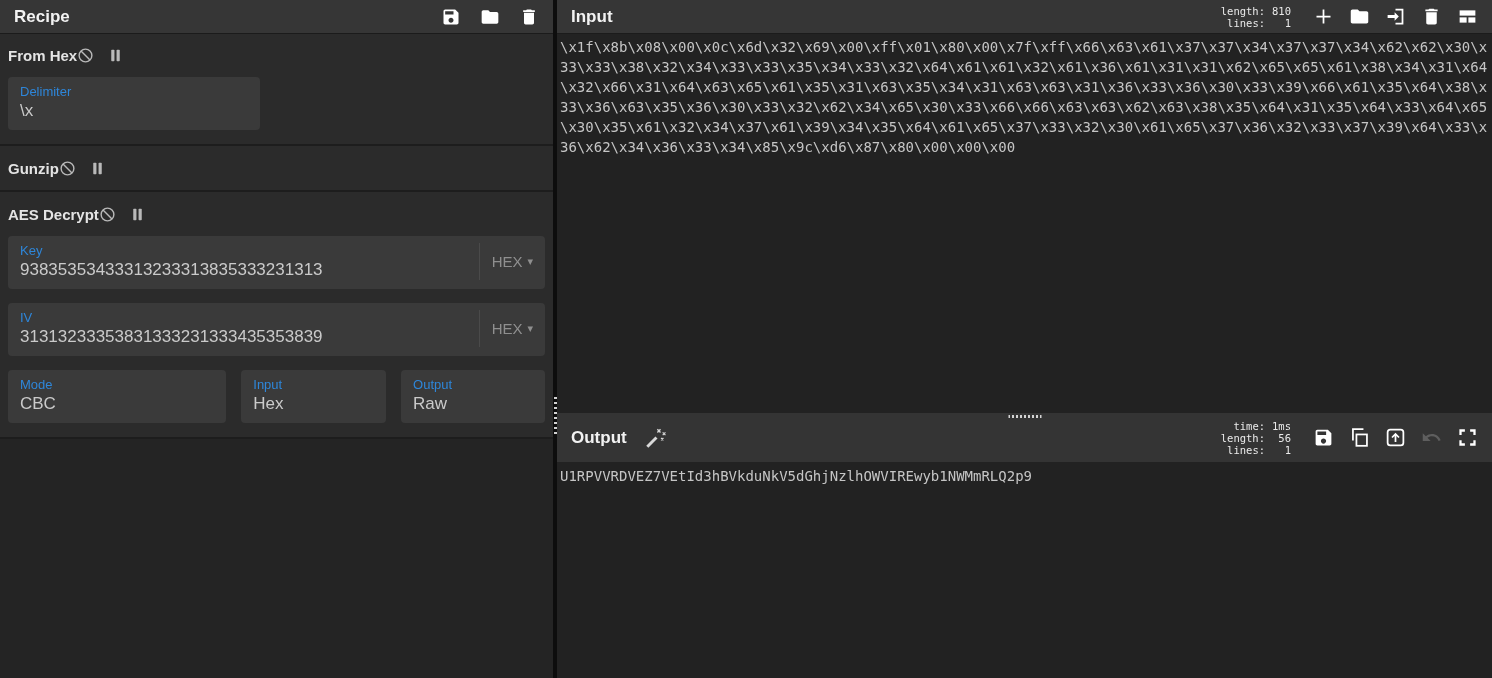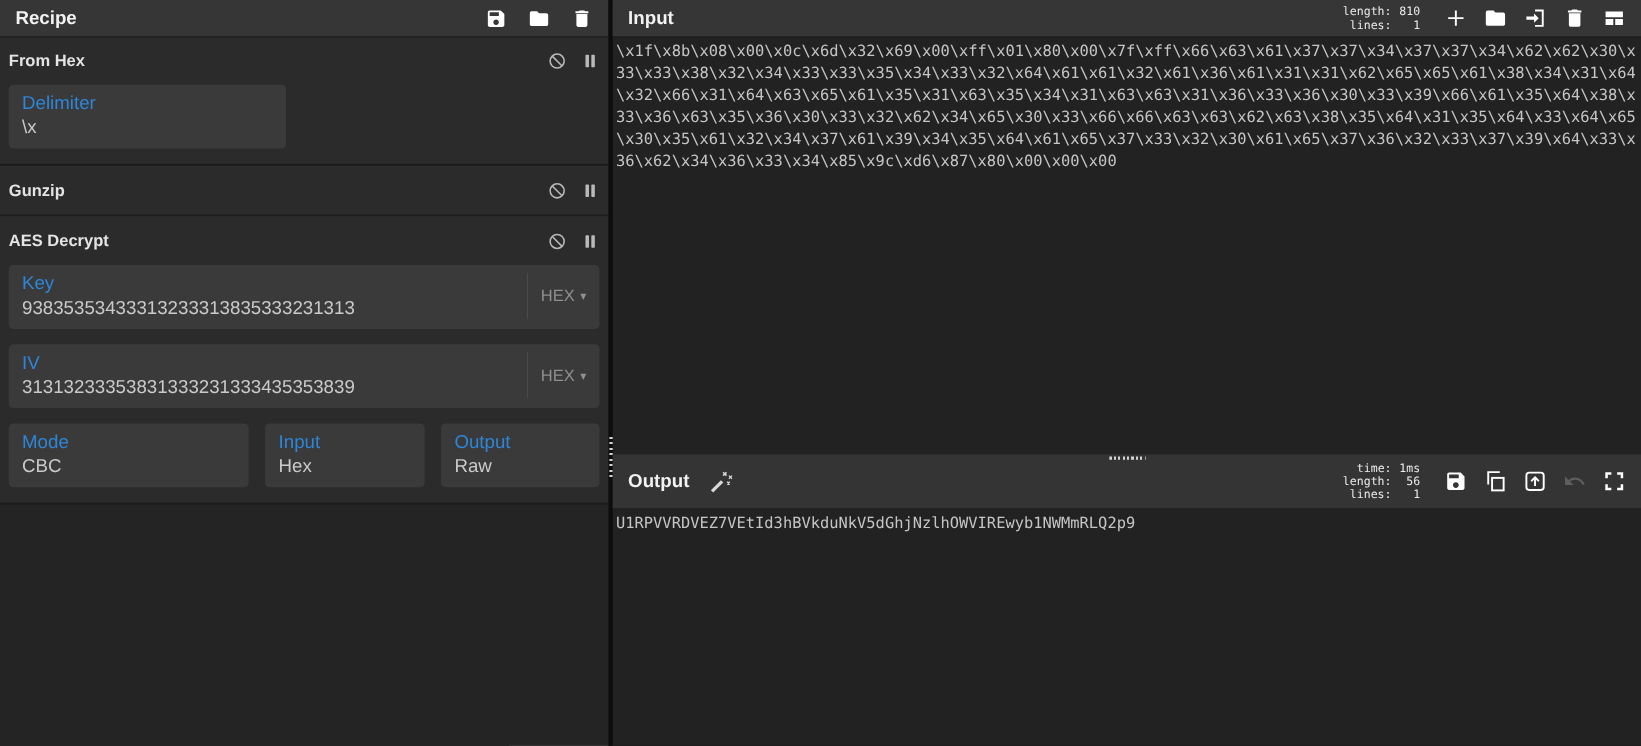--- a/index.html
+++ b/index.html
@@ -9,30 +9,30 @@
   
   .left-panel { width:553px; flex:none; display:flex; flex-direction:column; background:#737373; }
   .pane-header { height:33px; flex:none; background:#363636; display:flex; align-items:center;
                  padding:0 14px; box-shadow:0 1px 0 #1b1b1b; position:relative; }
   .pane-title { font-size:17px; font-weight:bold; color:#f2f2f2; }
   .hdr-icons { margin-left:auto; display:flex; align-items:center; gap:19px; color:#ffffff; }
   .icon-btn { width:20px; height:20px; display:flex; align-items:center; justify-content:center; cursor:pointer; }
   .icon-btn svg { width:100%; height:100%; }
 
   .op { background:#2b2b2b; border-bottom:2px solid #1d1d1d; padding:0 8px; }
-  .op-head { height:44px; display:flex; align-items:center; justify-content:space-between; cursor:grab; }
+  .op-head { height:44px; display:flex; align-items:center; justify-content:flex-start; cursor:grab; }
   .op-title { font-size:15px; font-weight:bold; color:#e4e4e4; }
   .op-icons { display:flex; align-items:center; gap:13px; color:#b9b9b9; }
   .op-icons .icon-btn { width:17px; height:17px; }
 
   .ing-area { padding-bottom:14px; display:flex; flex-direction:column; gap:14px; }
   .ing-row { display:flex; gap:15px; }
   .ing { background:#3a3a3a; border-radius:4px; padding:7px 12px 9px; display:flex; align-items:stretch; cursor:text; }
   .ing-main { min-width:0; }
-  .ing-label { font-size:17px; color:#2e86d9; margin-bottom:2px; }
+  .ing-label { font-size:13px; color:#2e86d9; margin-bottom:2px; }
   .ing-value { font-size:17px; color:#cacaca; white-space:nowrap; }
   .ing-unit { margin-left:auto; flex:none; display:flex; align-items:center; gap:5px; color:#8f8f8f;
               font-size:15px; padding-left:12px; border-left:1px solid #4a4a4a; cursor:pointer; }
   .ing-unit .caret { font-size:11px; color:#8f8f8f; }
   .ing.delim { width:252px; }
   .ing.w-mode { width:233px; } .ing.w-in { width:154px; } .ing.w-out { width:153px; }
   .recipe-empty { flex:1; background:#242424; }
 
   
   .splitter-v { width:4px; flex:none; background:#0d0d0d; position:relative; cursor:col-resize; }

